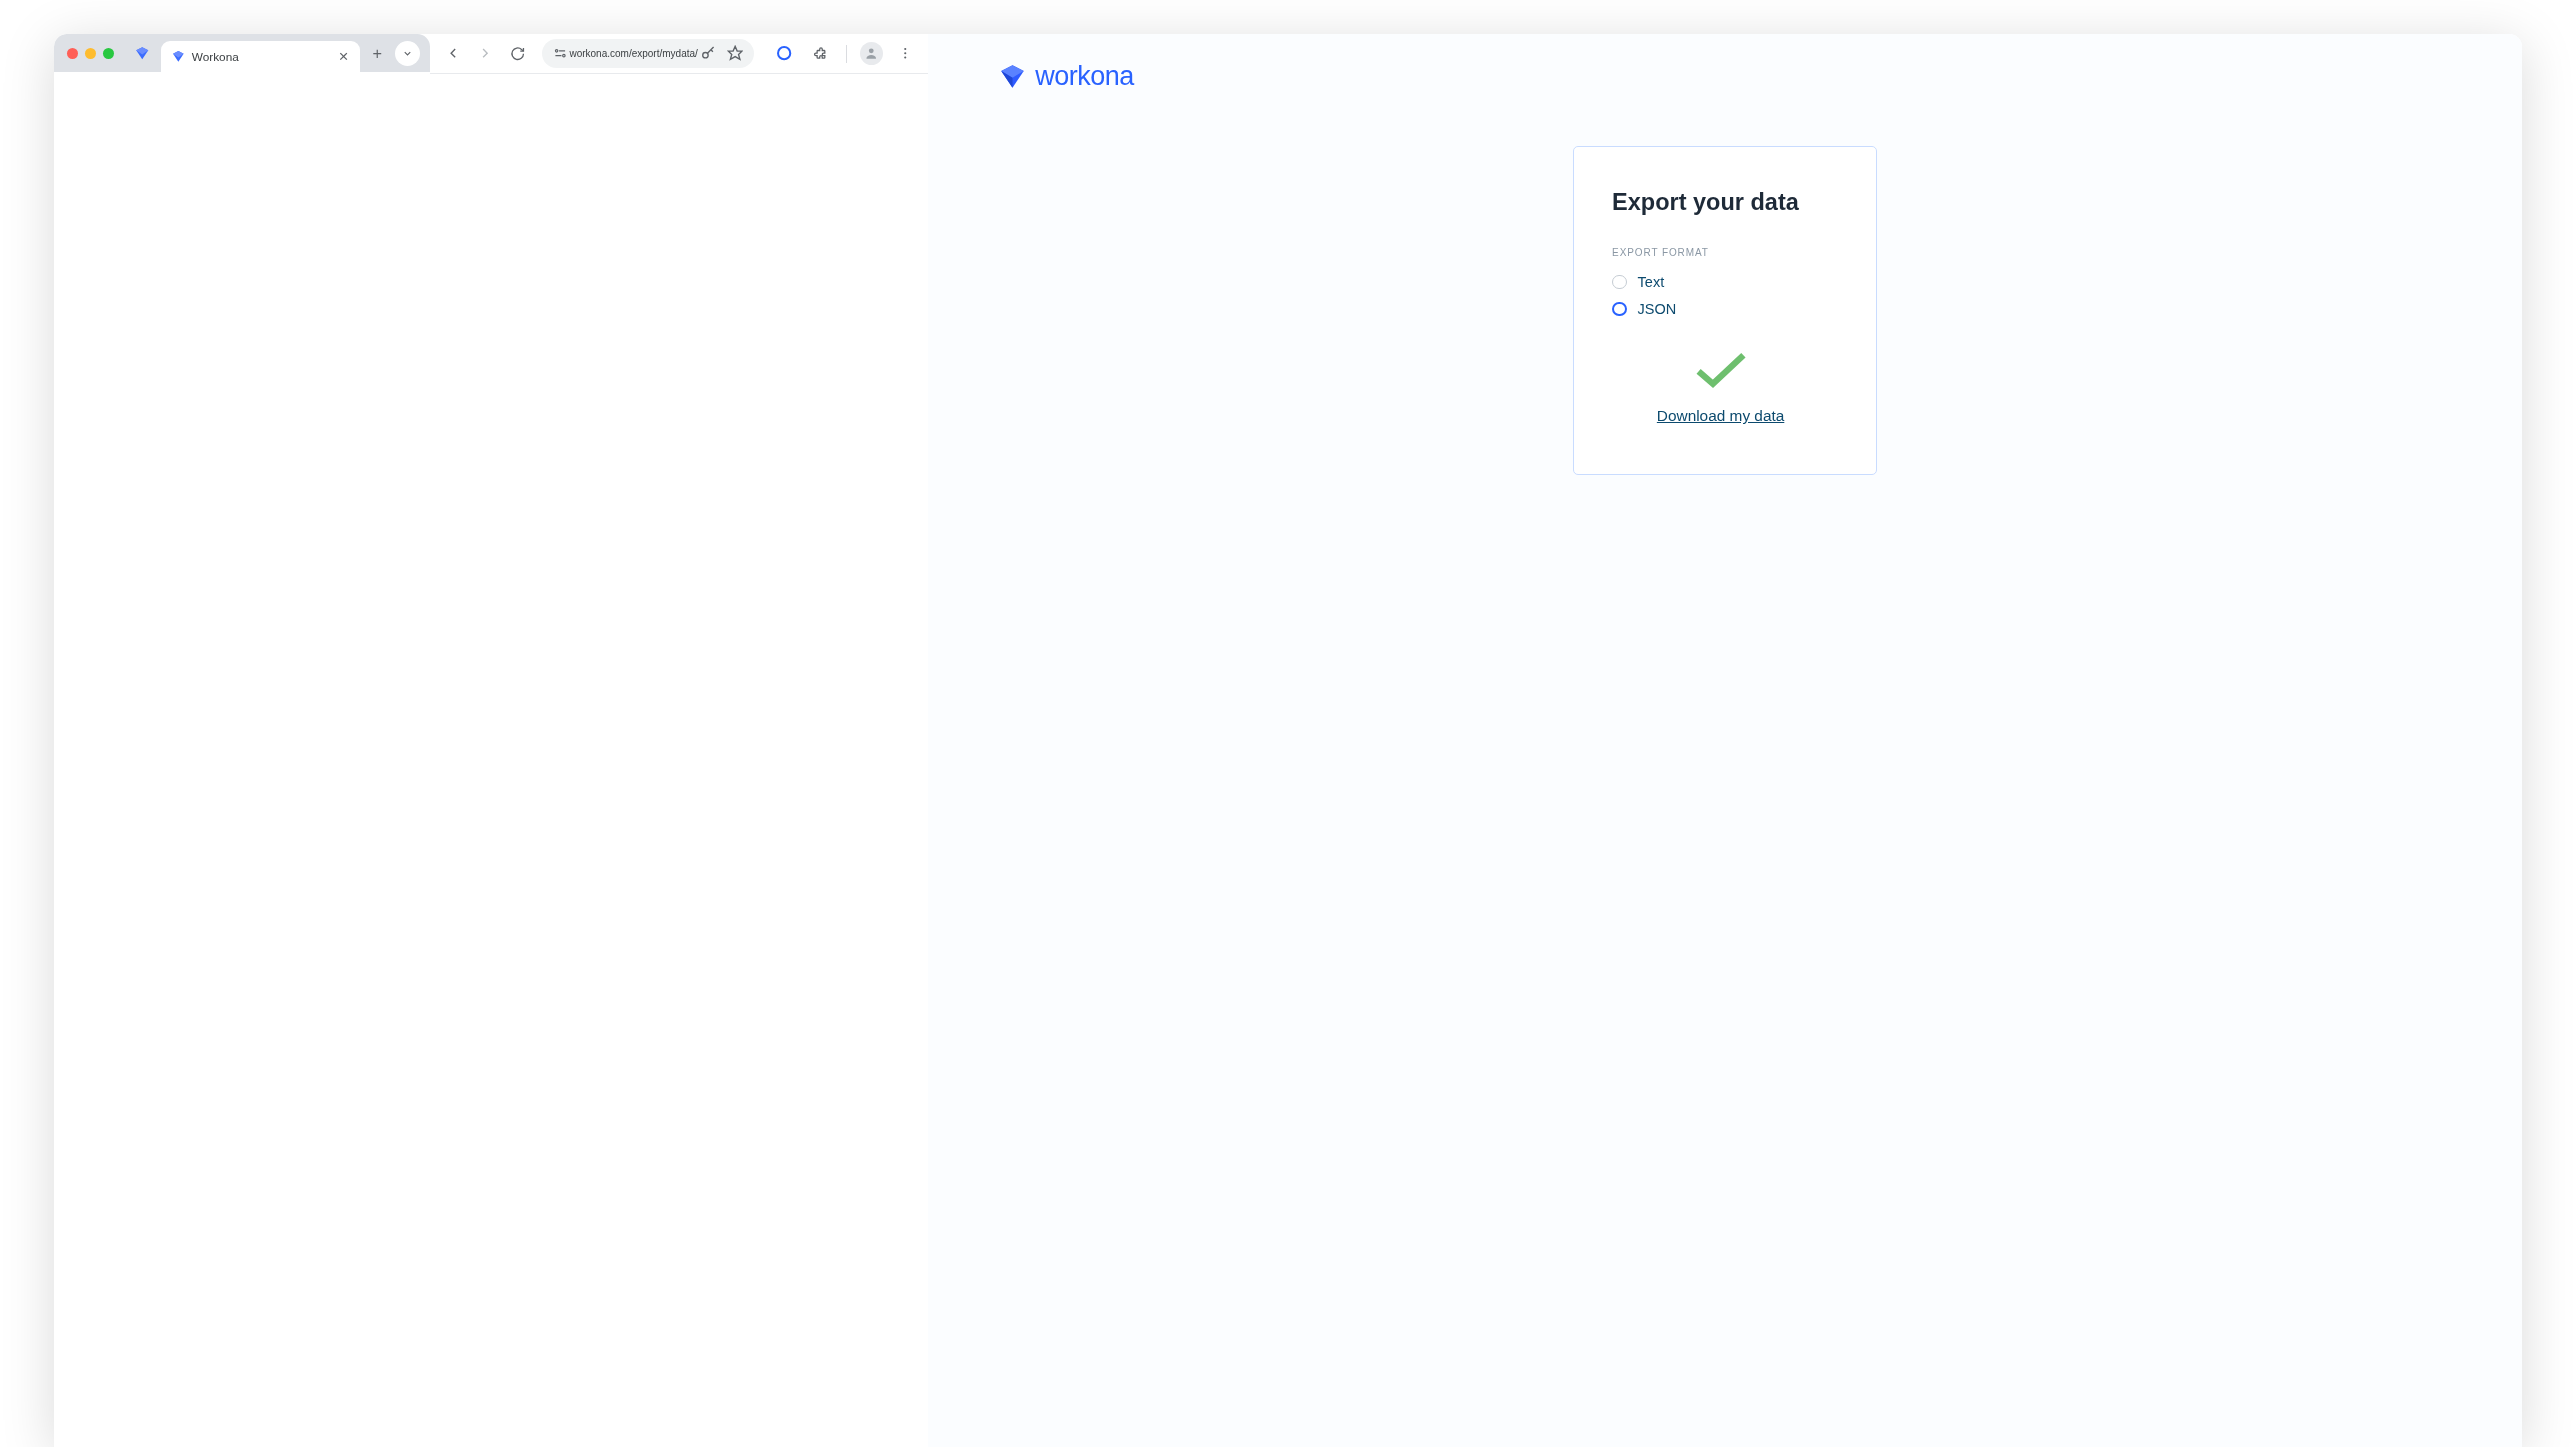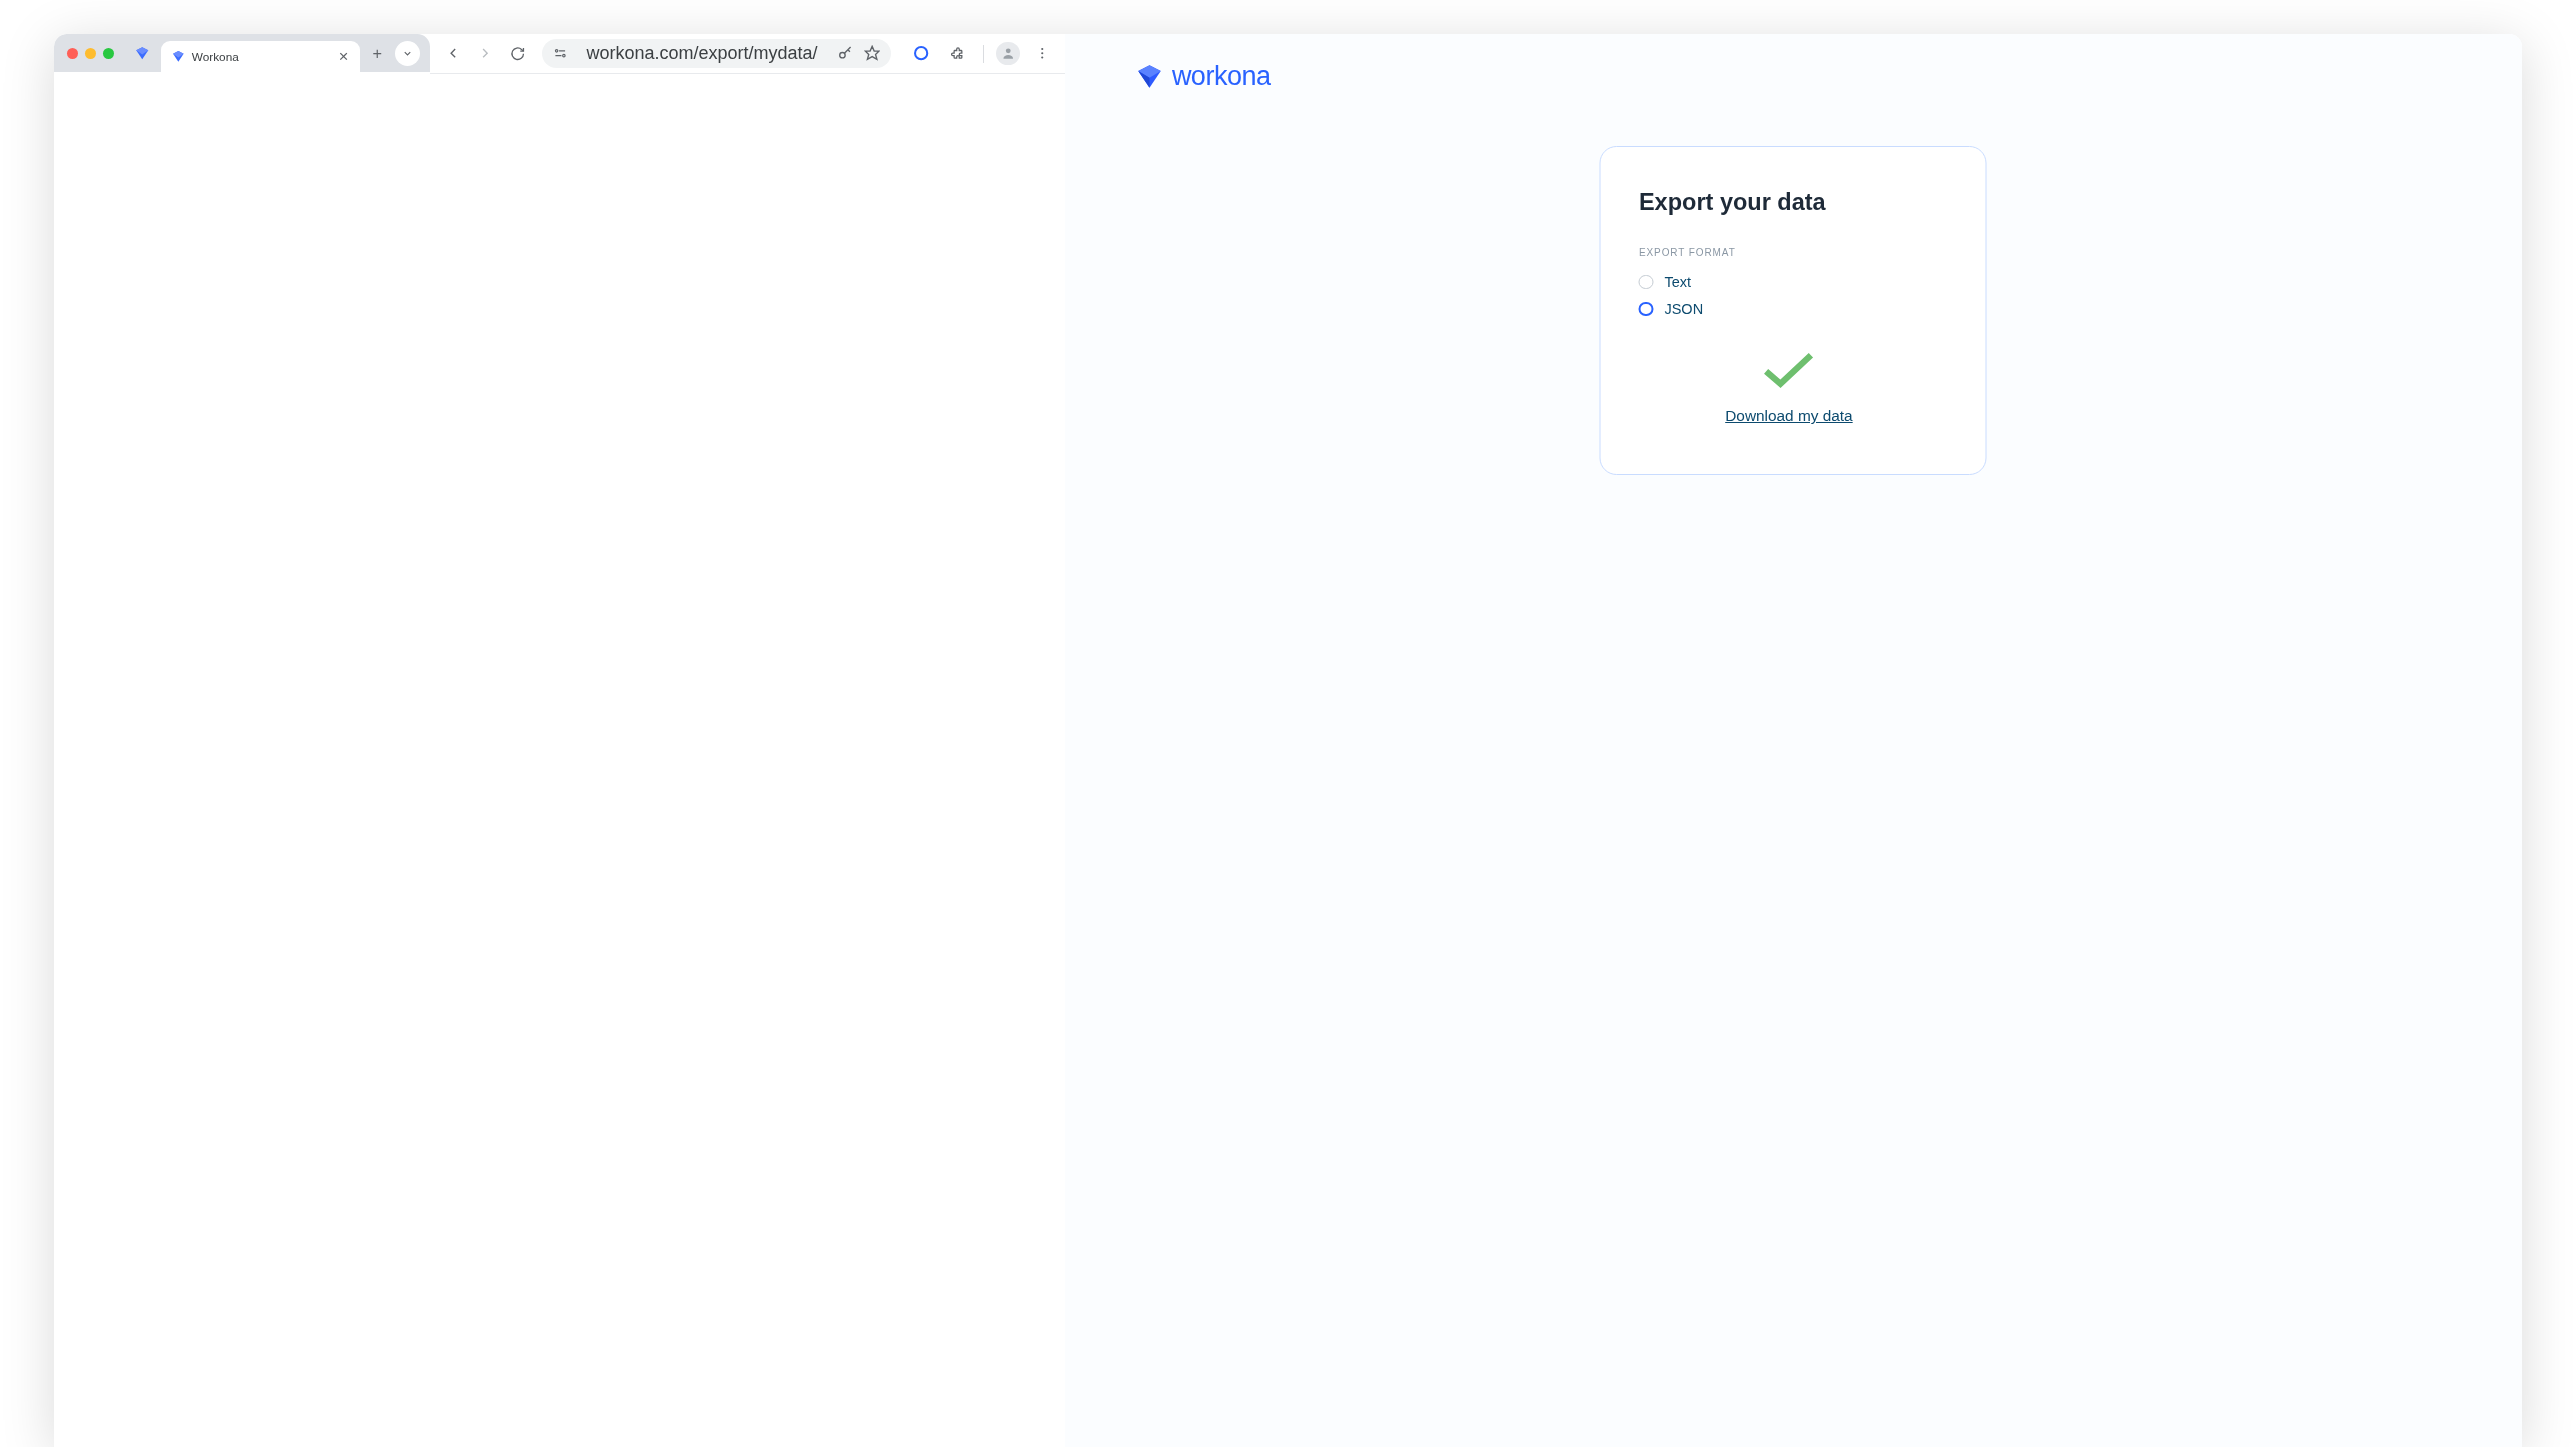--- a/index.html
+++ b/index.html
@@ -66,23 +66,23 @@
 }
 .tbtn { width:27px; height:27px; display:flex; align-items:center; justify-content:center; color:#5f6368; border-radius:50%; cursor:pointer; }
 .omnibox {
   flex:1;
   height:29px;
   background:#f1f3f4;
   border-radius:14.5px;
   display:flex;
   align-items:center;
   padding:0 11px;
-  gap:19px;
+  gap:2px;
   color:#3c4043;
-  font-size:18px;
+  font-size:10px;
   margin: 0 5.4px;
   text-align: right;
 }
 .omni-right { margin-left:auto; display:flex; gap:11px; align-items:center; color:#5f6368; }
 .right-icons { display:flex; align-items:center; gap:9px; margin-left:5.4px; }
 .divider { width:0.9px; height:18px; background:#dadce0; margin:0 3.6px; }
 .avatar { width:23.5px;height:23.5px;border-radius:50%;background:#e8eaed;display:flex;align-items:center;justify-content:center;color:#5f6368; }
 
 .page {
   flex:1;
@@ -94,24 +94,24 @@
   position:absolute;
   top:27px; left:71px;
   display:flex; align-items:center; gap:9px;
 }
 .brand-text { font-size:27px; font-weight:500; color:#2962ff; letter-spacing:-0.5px; }
 
 .card {
   position:absolute;
   top:112px; left:50%;
   transform:translateX(-50%);
-  width:387px;
+  width:304px;
   background:#fff;
   border:0.9px solid #c9dcff;
-  border-radius:17px;
+  border-radius:5px;
   padding:42px 47px 49px 38px;
 }
 .card h1 { font-size:23.5px; font-weight:600; color:#1e2a38; margin-bottom:31px; }
 .card-desc { font-size:14.5px; line-height:1.5; color:#2d3a47; margin-bottom:29px; }
 .section-label { font-size:10px; letter-spacing:0.9px; color:#8a97a4; text-transform:uppercase; margin-bottom:16px; }
 .radio-row { display:flex; align-items:center; gap:11px; margin-bottom:11px; cursor:pointer; }
 .radio { width:14.5px;height:14.5px;border-radius:50%;border:1.8px solid #c5ccd3; position:relative; }
 .radio.selected { border-color:#2962ff; border-width:2.7px; }
 .radio-label { font-size:14.5px; color:#0c4a6e; }
 .check-wrap { display:flex; justify-content:center; margin-top:31px; margin-bottom:16.3px; }

